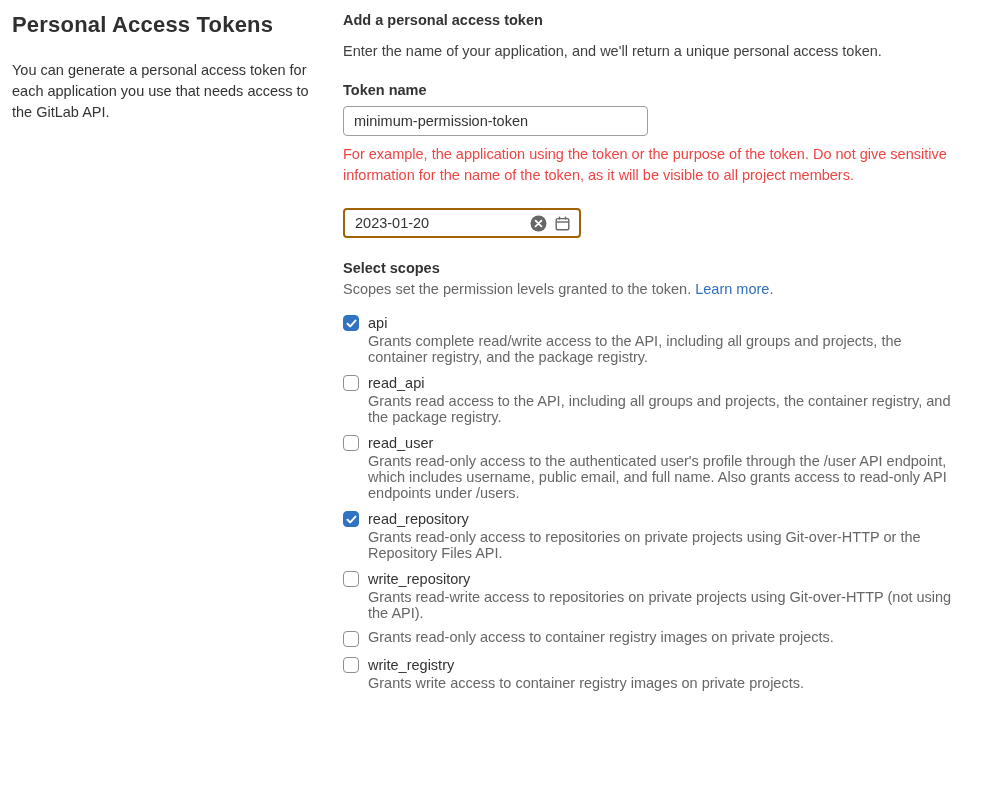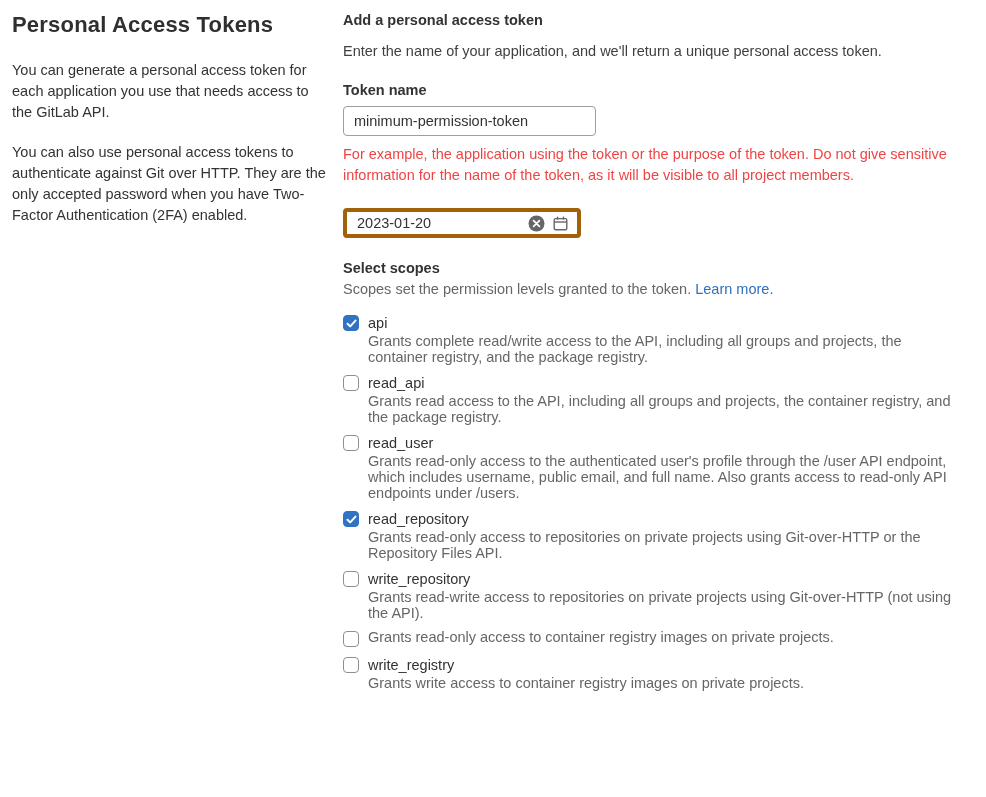--- a/index.html
+++ b/index.html
@@ -57,21 +57,21 @@
   .field-label {
     display: block;
     font-size: 14.5px;
     font-weight: bold;
     color: #333333;
     line-height: 18px;
     margin-bottom: 7px;
   }
   .text-input {
     display: block;
-    width: 253px;
+    width: 305px;
     height: 30px;
     border: 1px solid #9e9e9e;
     border-radius: 4px;
     padding: 0 10px;
     font-family: inherit;
     font-size: 14.5px;
     color: #333333;
     background: #fff;
     outline: none;
   }
@@ -79,21 +79,21 @@
     font-size: 14.5px;
     color: #ef4444;
     line-height: 21px;
     margin: 8px 0 22px 0;
   }
   .date-wrap {
     display: flex;
     align-items: center;
     width: 238px;
     height: 30px;
-    border: 4px solid #a16207;
+    border: 2px solid #a16207;
     border-radius: 4px;
     background: #fff;
     padding: 0 8px 0 10px;
     margin-bottom: 21px;
   }
   .date-wrap input {
     border: none;
     outline: none;
     flex: 1 1 auto;
     min-width: 0;
@@ -174,21 +174,20 @@
   }
 </style>
 </head>
 <body>
 
 <div class="page">
 
   <aside class="sidebar">
     <h1>Personal Access Tokens</h1>
     <p>You can generate a personal access token for each application you use that needs access to the GitLab API.</p>
-    <p>You can also use personal access tokens to authenticate against Git over HTTP. They are the only accepted password when you have Two-Factor Authentication (2FA) enabled.</p>
   </aside>
 
   <main class="main">
     <h2 class="section-heading">Add a personal access token</h2>
     <p class="intro">Enter the name of your application, and we'll return a unique personal access token.</p>
 
     <label class="field-label">Token name</label>
     <input class="text-input" type="text" value="minimum-permission-token" style="">
     <p class="help-text">For example, the application using the token or the purpose of the token. Do not give sensitive information for the name of the token, as it will be visible to all project members.</p>
 

